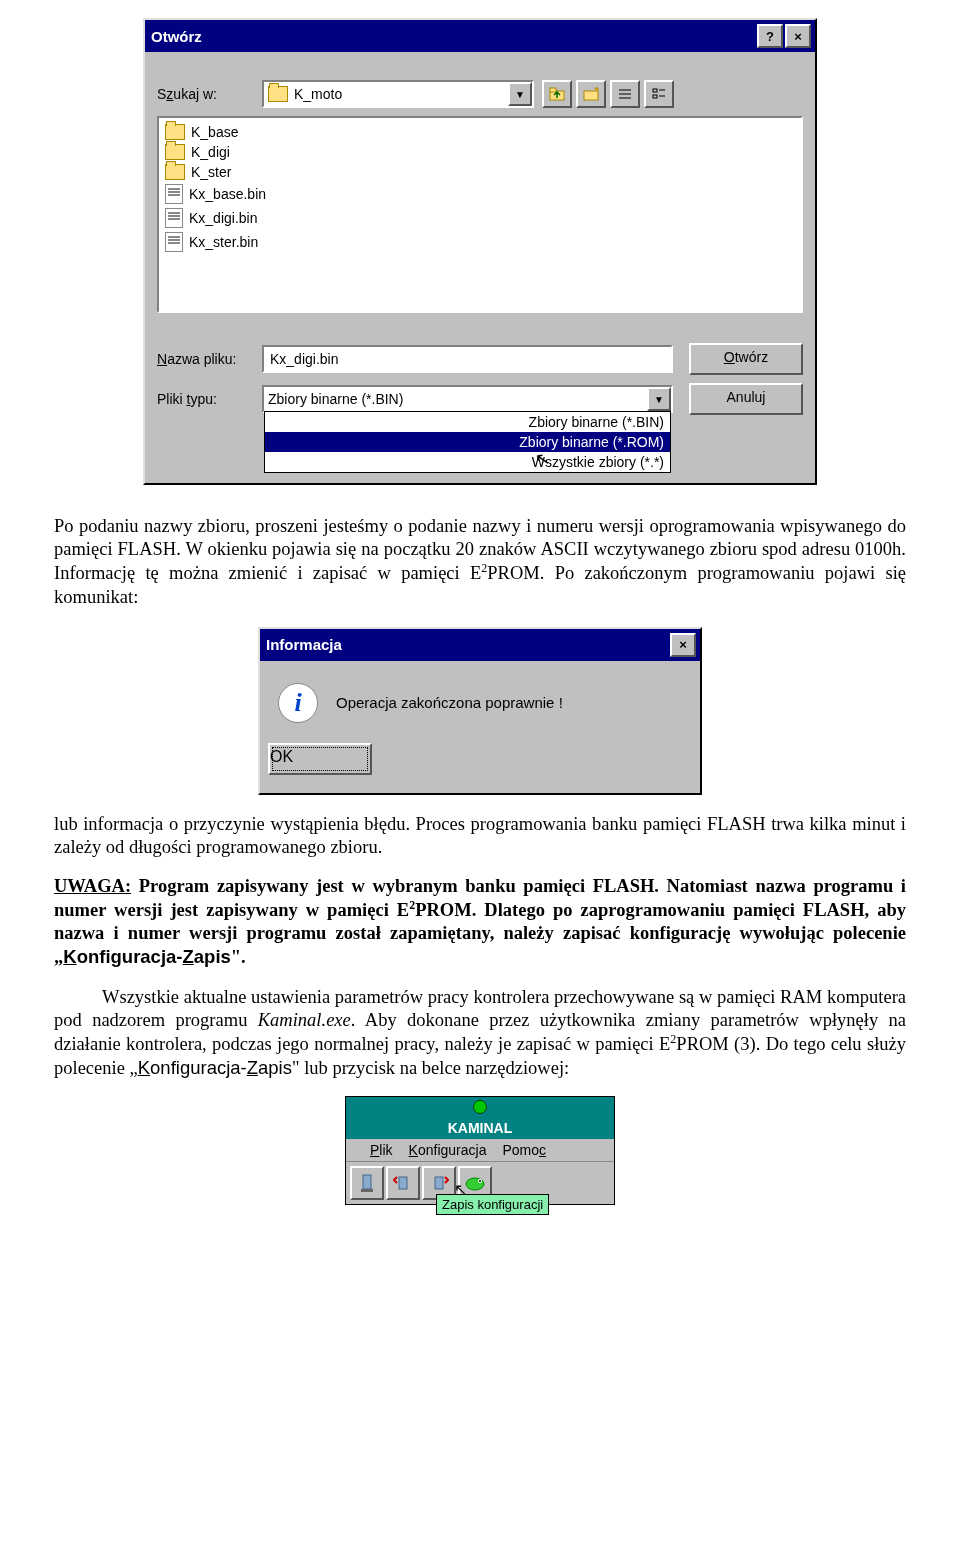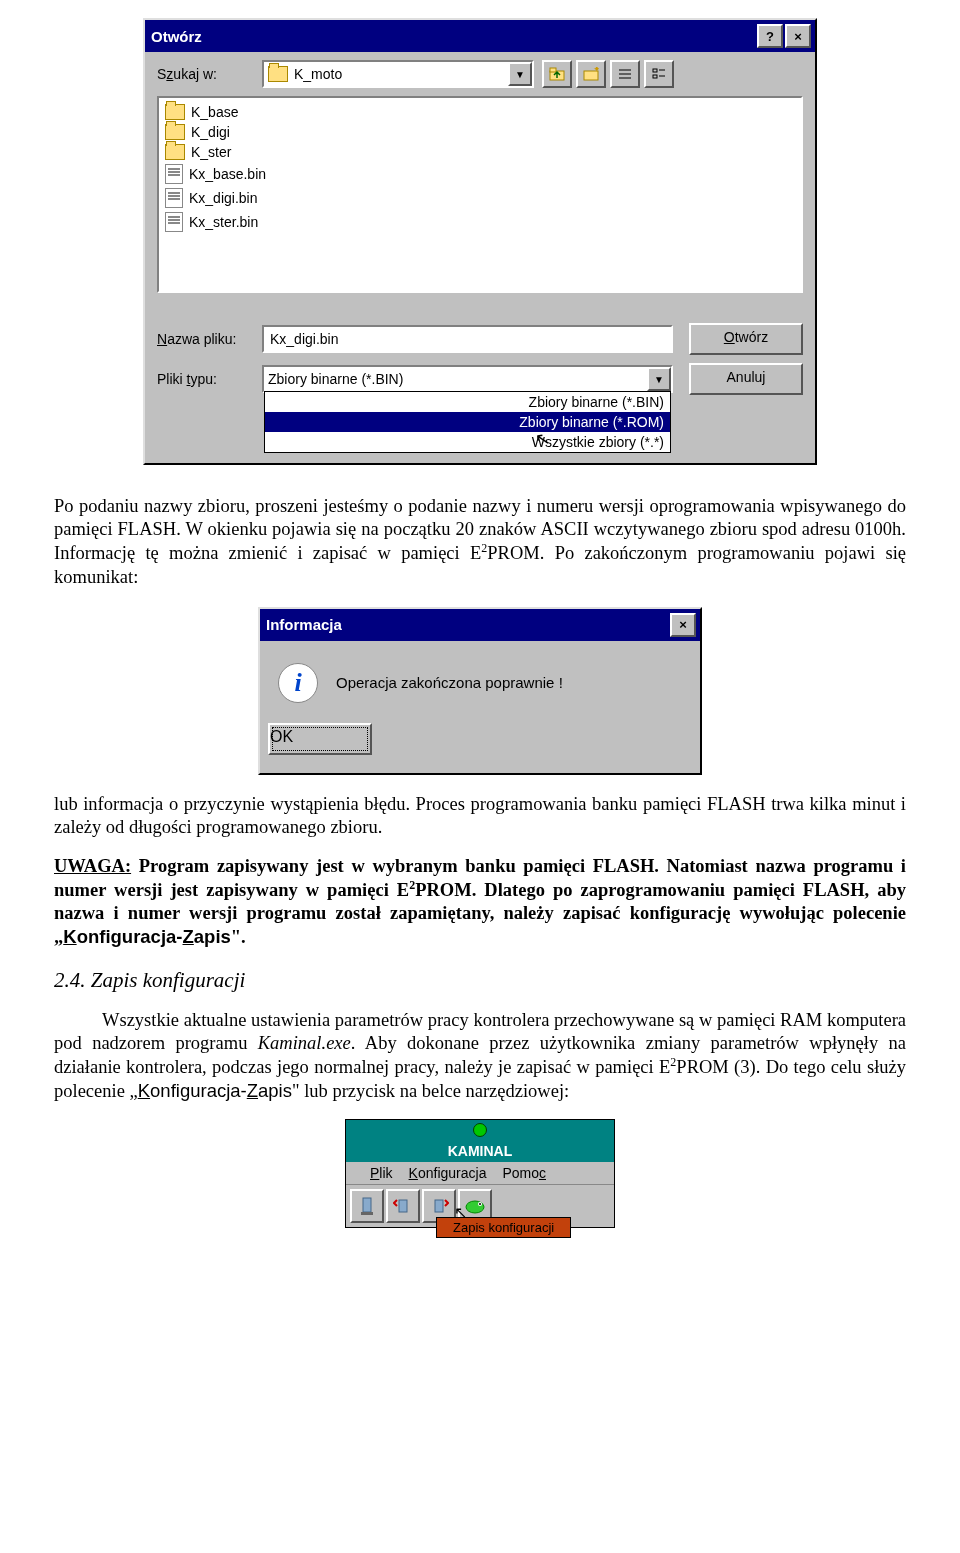--- a/index.html
+++ b/index.html
@@ -43,21 +43,21 @@
     background: #c0c0c0;
     border: 2px solid #fff;
     border-right-color: #555;
     border-bottom-color: #555;
     margin-left: 2px;
     display: flex; align-items: center; justify-content: center;
     font-family: Arial, sans-serif;
     font-size: 13px; font-weight: bold; color: #000;
   }
   .dlg-body {
-    padding: 8px 12px 18px 12px;
+    padding: 28px 12px 18px 12px;
     font-family: "MS Sans Serif", Tahoma, Arial, sans-serif;
     font-size: 14px;
   }
   .row { display: flex; align-items: center; margin-bottom: 8px; }
   .label { width: 105px; }
   .und { text-decoration: underline; }
   .combo {
     flex: 1;
     background: #fff;
     border: 2px solid #808080;
@@ -246,23 +246,23 @@
     width: 30px; height: 30px;
     background: #c0c0c0;
     border: 2px solid #fff;
     border-right-color: #555;
     border-bottom-color: #555;
     display: flex; align-items: center; justify-content: center;
   }
   .tooltip {
     position: absolute;
     left: 90px; top: 32px;
-    background: #c2410c;
+    background: #86efac;
     border: 1px solid #000;
-    padding: 2px 16px;
+    padding: 2px 5px;
     font-size: 13px;
   }
   .ptr {
     position: absolute;
     left: 108px; top: 18px;
     font-size: 16px;
   }
   .bold { font-weight: bold; }
   .uline { text-decoration: underline; }
   .sans { font-family: Arial, sans-serif; }
@@ -397,21 +397,20 @@
       <div class="ok-btn">OK</div>
     </div>
   </div>
 
   <p class="para">lub informacja o przyczynie wystąpienia błędu. Proces programowania banku pamięci FLASH trwa kilka minut i zależy od długości programowanego zbioru.</p>
 
   <p class="para bold">
     <span class="uline">UWAGA:</span><span> Program zapisywany jest w wybranym banku pamięci FLASH. Natomiast nazwa programu i numer wersji jest zapisywany w pamięci E</span><span class="sup">2</span><span>PROM. Dlatego po zaprogramowaniu pamięci FLASH, aby nazwa i numer wersji programu został zapamiętany, należy zapisać konfigurację wywołując polecenie „</span><span class="sans"><span class="und">K</span><span>onfiguracja-</span><span class="und">Z</span><span>apis</span></span><span>".</span>
   </p>
 
-  <div class="h2">2.4. Zapis konfiguracji</div>
 
   <p class="para indent">
     <span>Wszystkie aktualne ustawienia parametrów pracy kontrolera przechowywane są w pamięci RAM komputera pod nadzorem programu </span><i>Kaminal.exe</i><span>. Aby dokonane przez użytkownika zmiany parametrów wpłynęły na działanie kontrolera, podczas jego normalnej pracy, należy je zapisać w pamięci E</span><span class="sup">2</span><span>PROM (3). Do tego celu służy polecenie „</span><span class="sans"><span class="und">K</span><span>onfiguracja-</span><span class="und">Z</span><span>apis</span></span><span>" lub przycisk na belce narzędziowej:</span>
   </p>
 
   <div class="toolbar-img">
     <div class="ti-title">
       <span class="green-dot"></span>
       <span>KAMINAL</span>
     </div>

